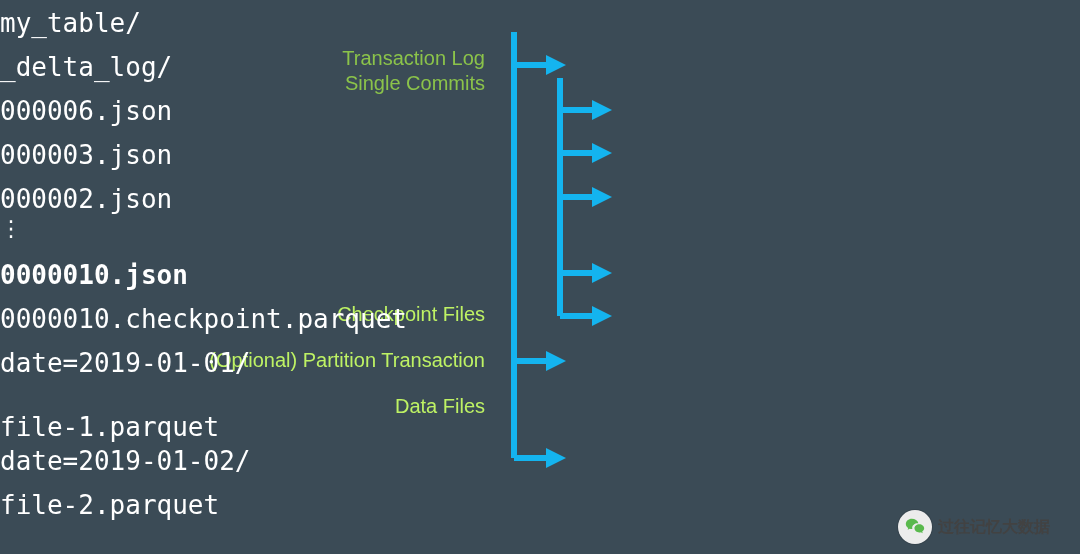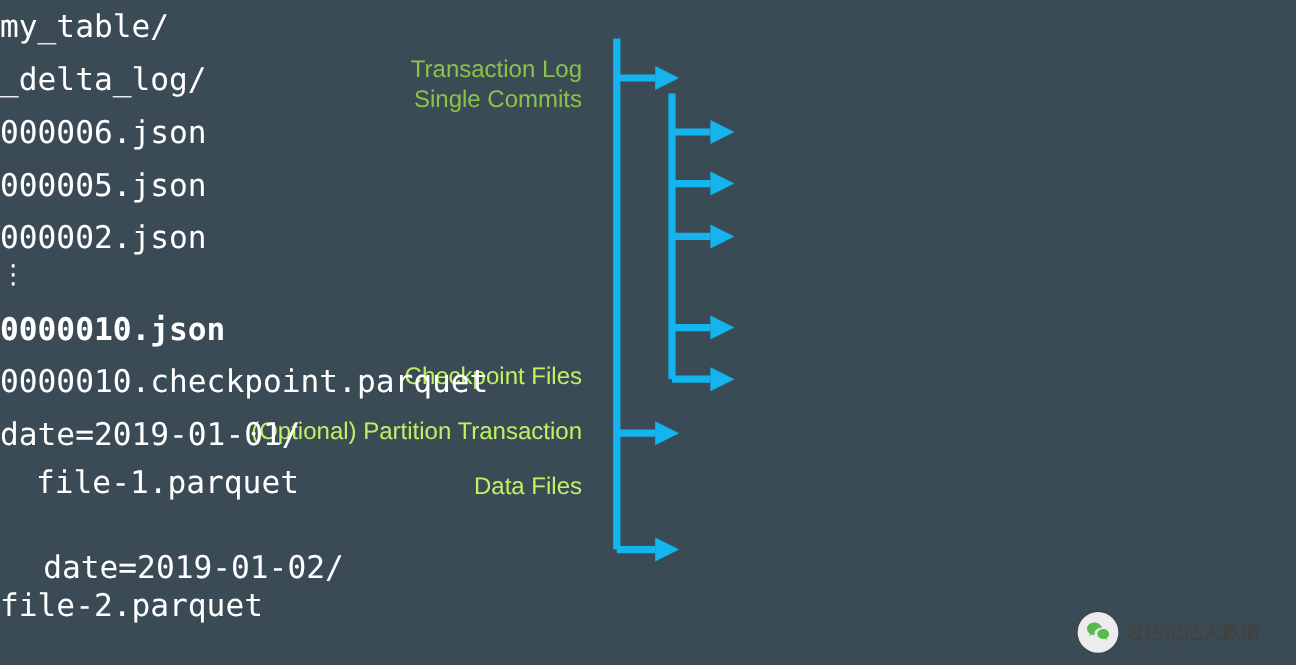--- a/index.html
+++ b/index.html
@@ -66,28 +66,28 @@
     <span>Single Commits</span>
   </div>
 
   <div class="label orange pos" style="left:0; top:302px; width:485px;">Checkpoint Files</div>
   <div class="label orange pos" style="left:0; top:348px; width:485px;">(Optional) Partition Transaction</div>
   <div class="label orange pos" style="left:0; top:394px; width:485px;">Data Files</div>
 
   <div class="mono pos" style="left:564; top:52px;">_delta_log/</div>
   <div class="mono pos" style="left:534; top:8px;">my_table/</div>
   <div class="mono pos" style="left:610; top:96px;">000006.json</div>
-  <div class="mono pos" style="left:610; top:140px;">000005.json</div>
+  <div class="mono pos" style="left:610; top:140px;">000003.json</div>
   <div class="mono pos" style="left:610; top:184px;">000002.json</div>
   <div class="mono pos" style="left:640; top:216px; font-size:22px;">⋮</div>
   <div class="mono pos" style="left:610; top:260px;font-weight:bold;">0000010.json</div>
   <div class="mono pos" style="left:610; top:304px;">0000010.checkpoint.parquet</div>
   <div class="mono pos" style="left:564; top:348px;">date=2019-01-01/</div>
-  <div class="mono pos" style="left:610; top:388px;margin-left:30px;">file-1.parquet</div>
-  <div class="mono pos" style="left:564; top:459px;margin-left:36px;">date=2019-01-02/</div>
+  <div class="mono pos" style="left:610; top:412px;">file-1.parquet</div>
+  <div class="mono pos" style="left:564; top:446px;">date=2019-01-02/</div>
   <div class="mono pos" style="left:610; top:490px;">file-2.parquet</div>
 
   <svg class="arrows" width="1080" height="554">
 
     <path class="arrow-stroke" d="M 514 32 L 514 458"></path>
 
     <path class="arrow-stroke" d="M 514 65 L 546 65"></path>
     <polygon class="arrow-head" points="546,55 566,65 546,75"></polygon>
 
     <path class="arrow-stroke" d="M 514 361 L 546 361"></path>

